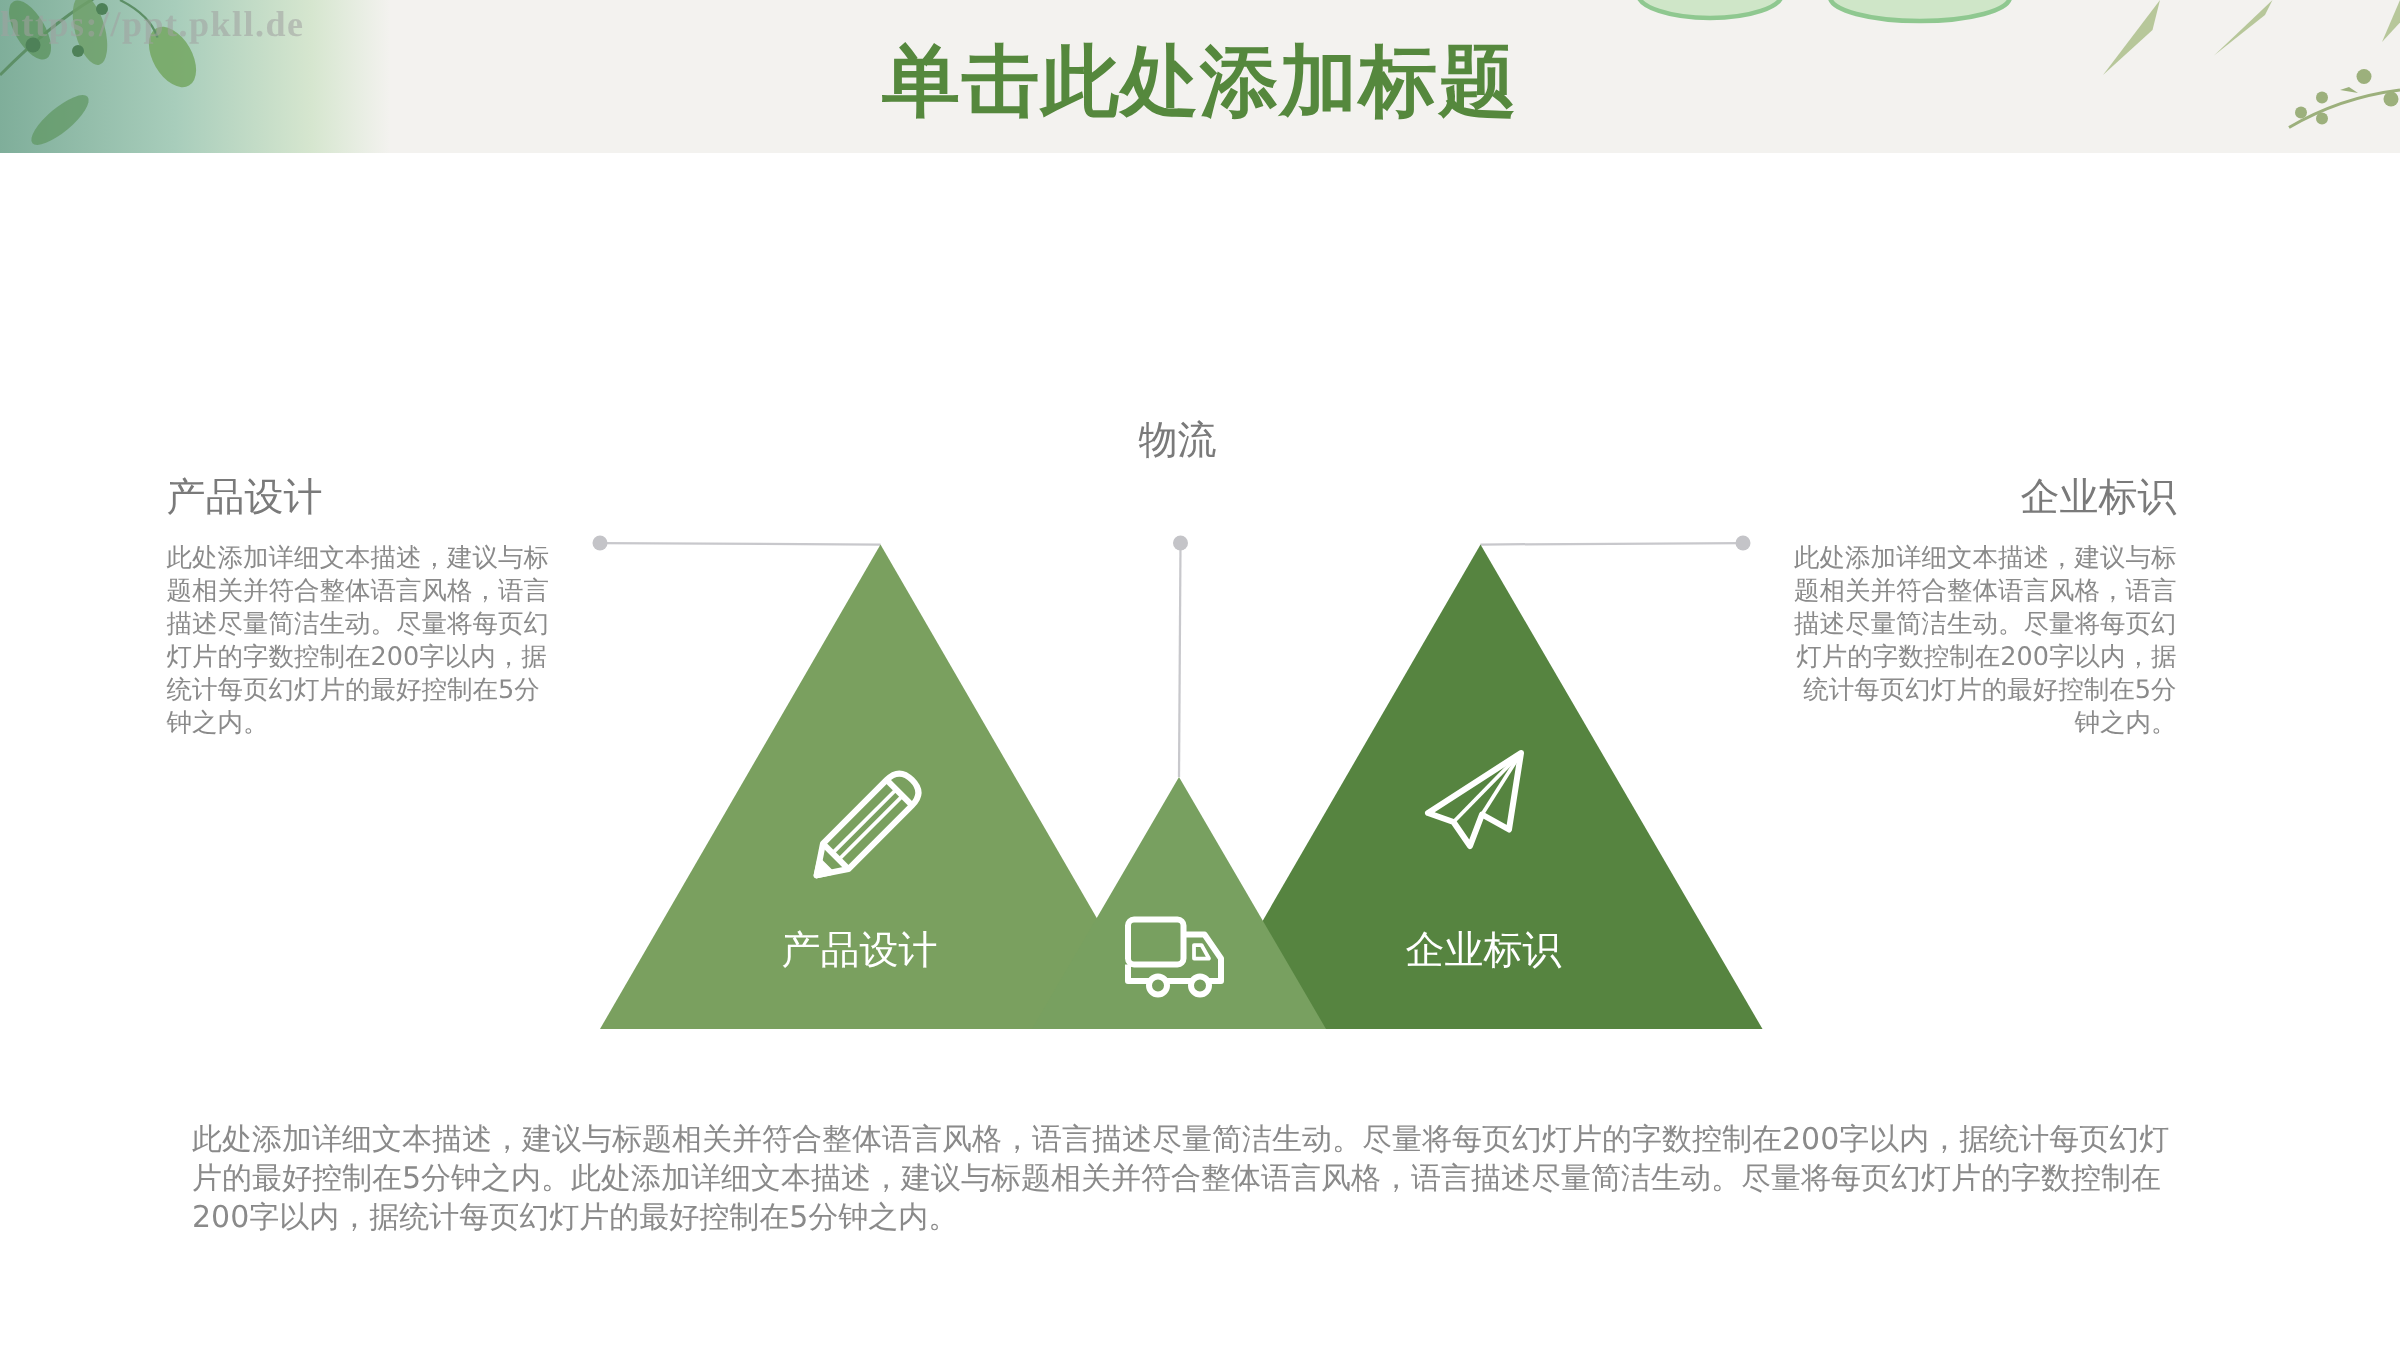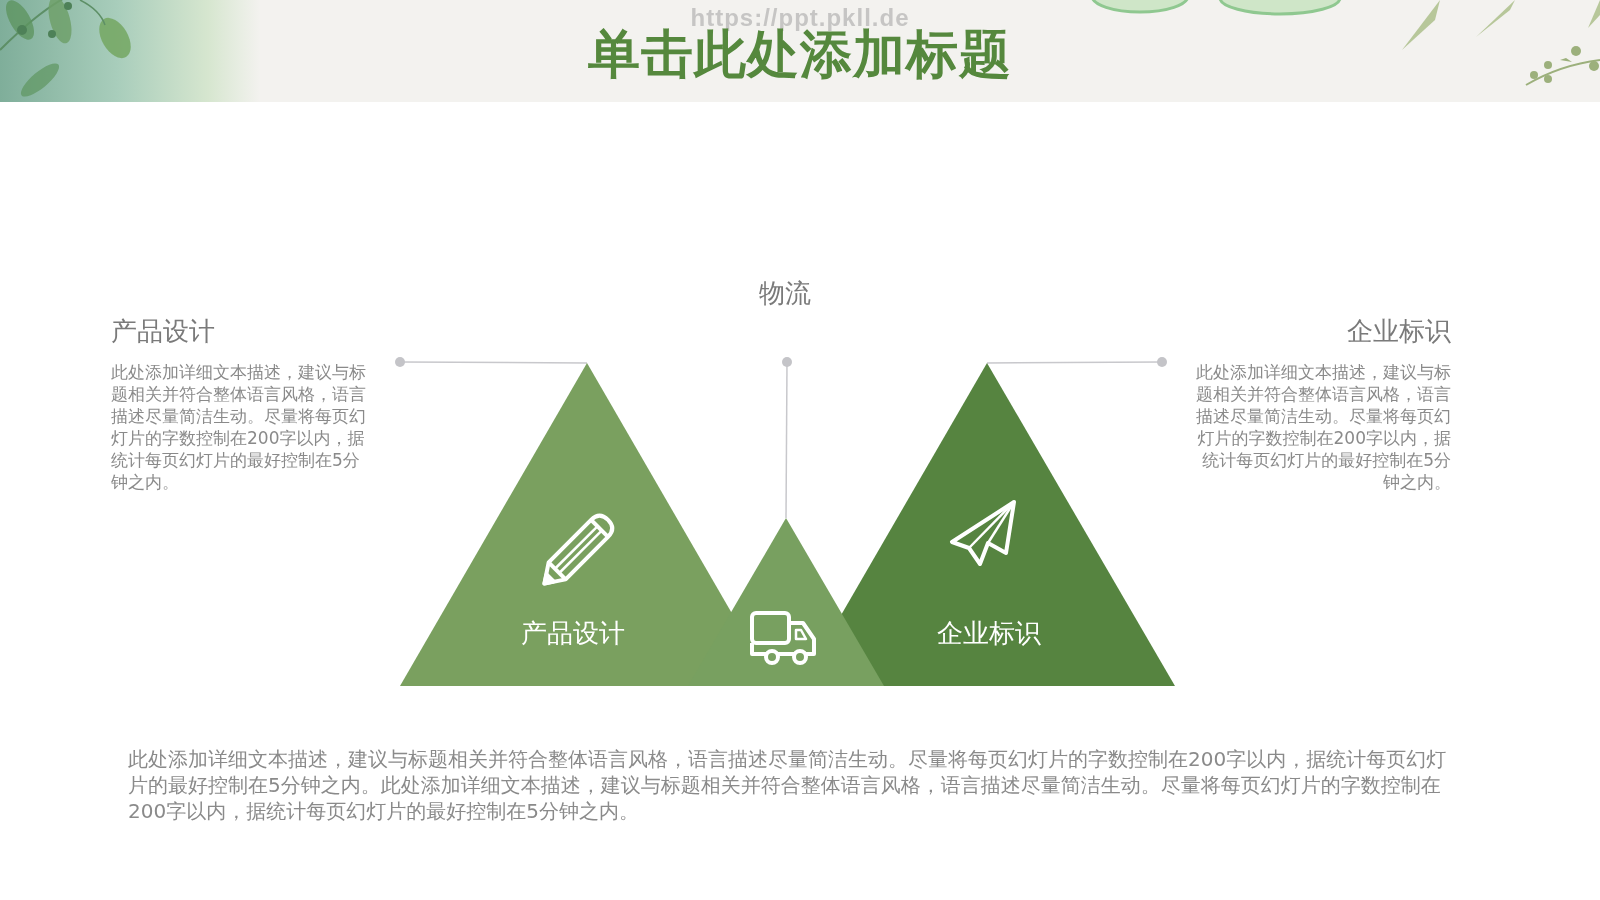--- a/index.html
+++ b/index.html
@@ -12,22 +12,22 @@
   .header {
     position: absolute; left: 0; top: 0; width: 1600px; height: 102px;
     background: #f3f2ef; overflow: hidden;
   }
   .header-left-art {
     position: absolute; left: 0; top: 0; width: 260px; height: 102px;
     background: linear-gradient(90deg, #7fae9a 0%, #a8cdbb 45%, #d6e6cf 80%, rgba(243,242,239,0) 100%);
   }
   .header-right-art { position: absolute; right: 0; top: 0; width: 560px; height: 102px; }
   .watermark {
-    position: absolute; left: 0; width: 1600px; top: 4px; text-align: center;
-    font-family: Liberation Sans, sans-serif; font-size: 24px; font-weight: bold;
+    position: absolute; left: 0; width: 1600px; top: 4px; text-align: left;
+    font-family: Liberation Serif, serif; font-size: 24px; font-weight: bold;
     color: rgba(160,160,160,0.55); letter-spacing: 1px;
   }
   .page-title {
     position: absolute; left: 0; width: 1600px; top: 20px; text-align: center;
     font-size: 52px; font-weight: bold; color: #55883d; letter-spacing: 1px;
   }
   .diagram { position: absolute; left: 0; top: 0; width: 1600px; height: 900px; margin-top: 12px; }
   .side-block { position: absolute; color: #7a7a7a; }
   .side-title { font-size: 26px; color: #7a7a7a; margin-bottom: 12px; }
   .side-desc { font-size: 17px; line-height: 22px; color: #8a8a8a; }

